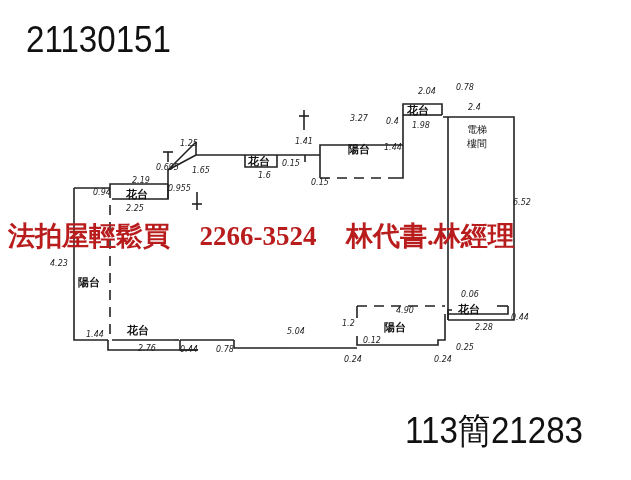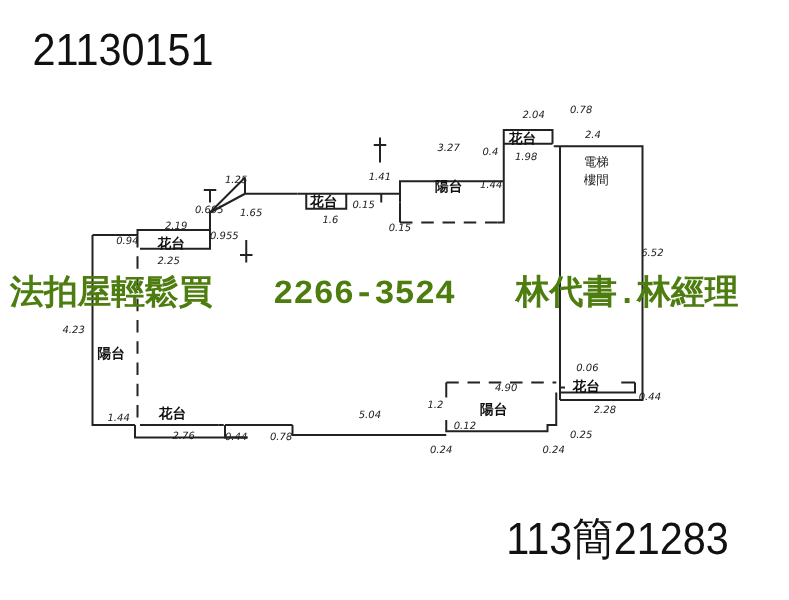--- a/index.html
+++ b/index.html
@@ -6,22 +6,22 @@
   body { width: 631px; height: 480px; position: relative; overflow: hidden;
          font-family: "DejaVu Sans", sans-serif; }
   .case-top { position: absolute; left: 26px; top: 22px; font-size: 36px; line-height: 1;
               color: #111; font-family: "Liberation Sans", sans-serif; letter-spacing: 0px;
               transform: scaleX(0.92); transform-origin: left top; }
   .case-bottom { position: absolute; left: 405px; top: 413px; font-size: 36px; line-height: 1;
                  color: #111; font-family: "Liberation Sans", sans-serif;
                  transform: scaleX(0.92); transform-origin: left top; }
   svg.plan { position: absolute; left: 0; top: 0; }
   .banner { position: absolute; left: 8px; top: 218px; width: 620px; white-space: nowrap;
-            color: #4d7c0f; font-weight: bold; font-size: 27px; line-height: 36px;
-            font-family: Liberation Mono, monospace; }
+            color: #b91c1c; font-weight: bold; font-size: 27px; line-height: 36px;
+            font-family: Liberation Serif, serif; }
   .banner span { display: inline-block; }
   .dim { font-family: "DejaVu Sans", sans-serif; font-style: italic; font-size: 8px; fill: #222; }
   .room { font-family: "DejaVu Sans", sans-serif; font-weight: bold; font-size: 11px; fill: #111; }
   .room-sm { font-family: "DejaVu Sans", sans-serif; font-size: 10px; fill: #222; }
 </style>
 </head>
 <body>
 
 <div class="case-top">21130151</div>
 

